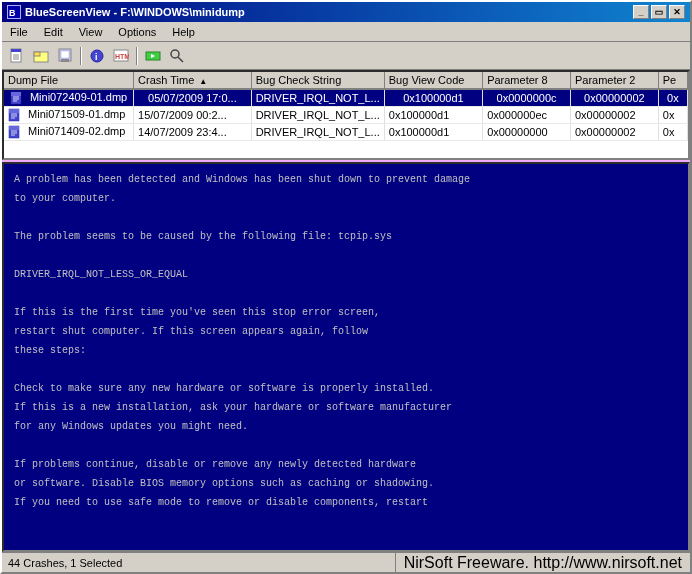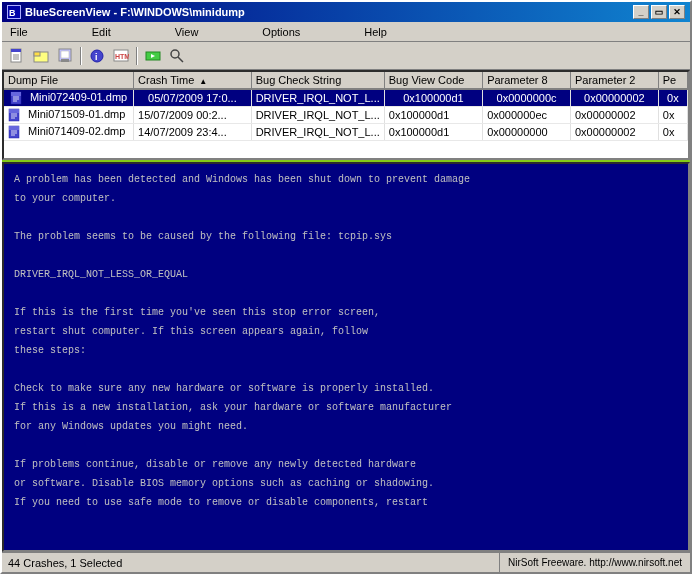--- a/index.html
+++ b/index.html
@@ -77,21 +77,20 @@
 
     
     .menu-bar {
       background: #d4d0c8;
       border-bottom: 1px solid #808080;
       display: flex;
       align-items: center;
       padding: 2px 0;
       height: 20px;
       flex-shrink: 0;
-      gap: 48px;
     }
 
     .menu-item {
       padding: 2px 8px;
       font-size: 11px;
       color: #000;
       cursor: pointer;
     }
 
     
@@ -125,21 +124,21 @@
       border-right: 1px solid #ffffff;
       margin: 0 2px;
     }
 
     
     .main-content {
       flex: 1;
       display: flex;
       flex-direction: column;
       overflow: hidden;
-      background: #84cc16;
+      background: #f0abfc;
     }
 
     
     .table-container {
       height: 90px;
       border: 2px inset #808080;
       overflow: hidden;
       background: #ffffff;
       flex-shrink: 0;
       position: relative;
@@ -233,21 +232,21 @@
       padding: 0 6px;
       border-right: 1px solid #808080;
       font-size: 11px;
       height: 100%;
       display: flex;
       align-items: center;
     }
 
     .status-right {
       padding: 0 8px;
-      font-size: 10px;
+      font-size: 16px;
       height: 100%;
       display: flex;
       align-items: center;
     }
 
     
     ::-webkit-scrollbar {
       width: 16px;
       height: 16px;
     }

